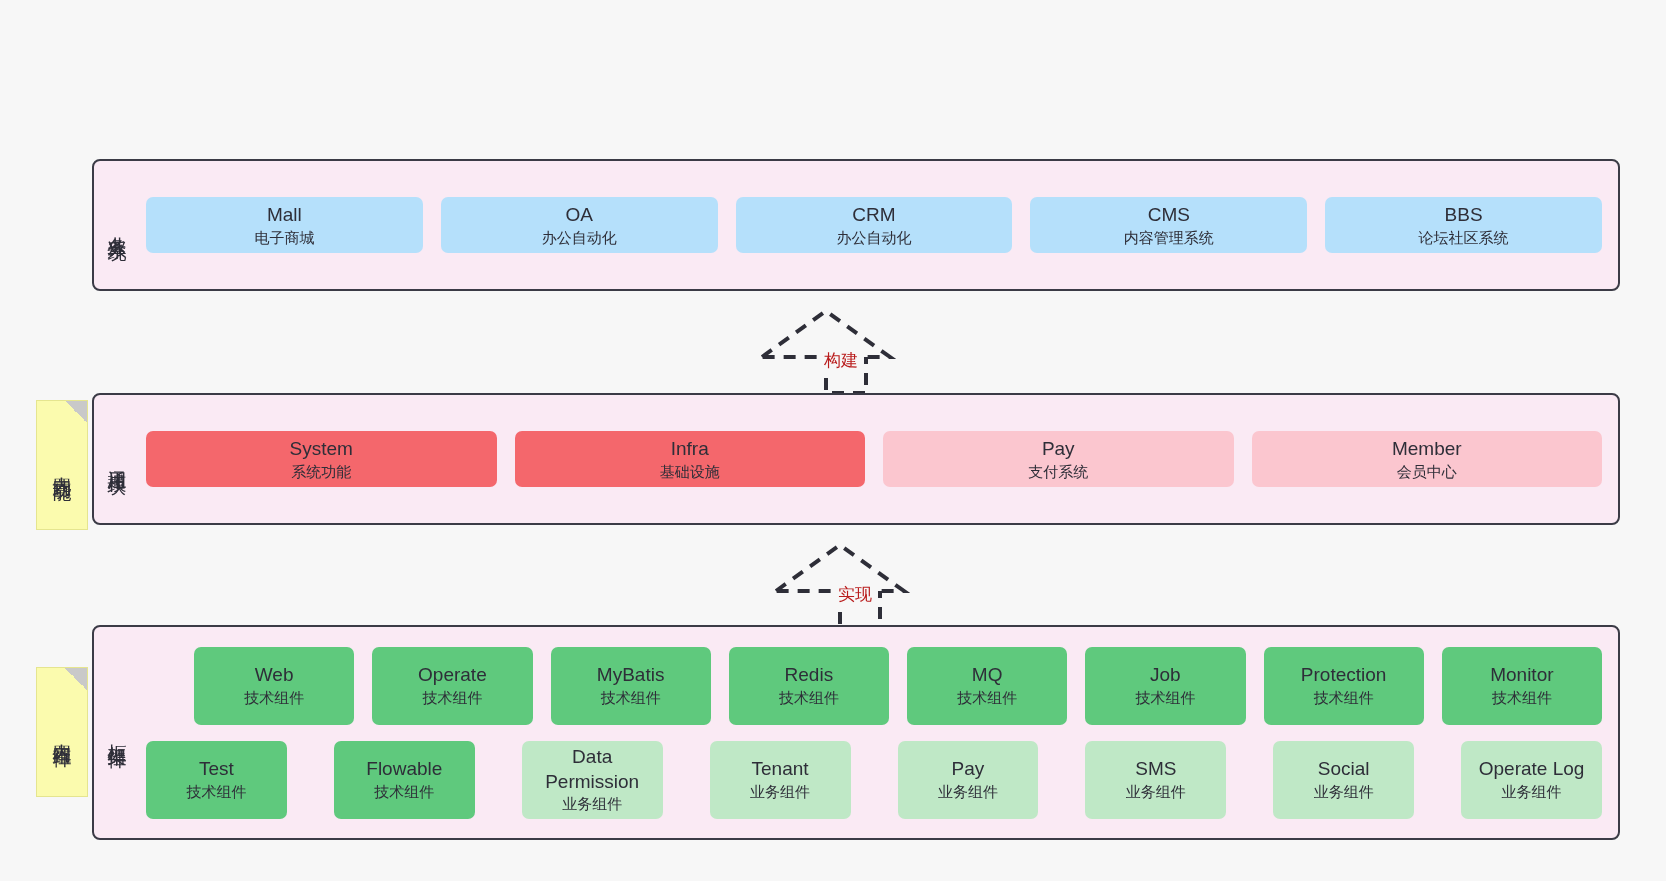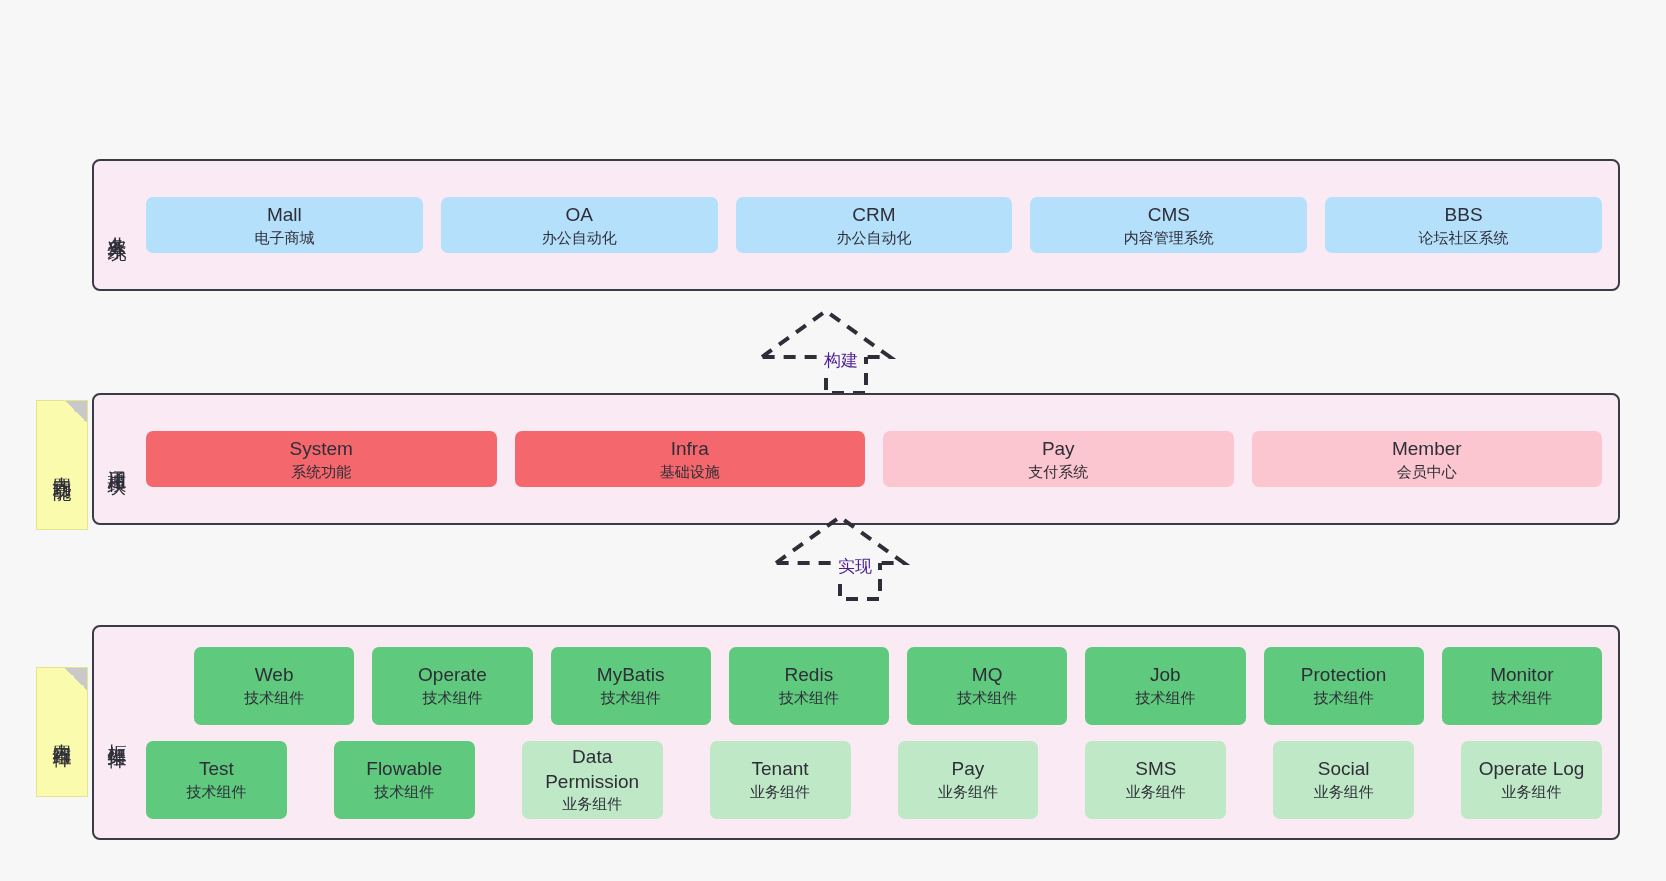--- a/index.html
+++ b/index.html
@@ -91,21 +91,21 @@
     width: 22px; height: 22px;
     background: linear-gradient(225deg, #c9c9c9 0 50%, transparent 50% 100%);
   }
 
   
   .connector { position: absolute; }
   .connector svg { display: block; overflow: visible; }
   .connector-label {
     position: absolute;
     font-size: 17px;
-    color: #4c1d95;
+    color: #b91c1c;
     background: #f7f7f7;
     padding: 0 2px;
     white-space: nowrap;
   }
 </style>
 </head>
 <body>
 
 <div class="canvas">
 
@@ -165,21 +165,21 @@
           <span class="cn">支付系统</span>
         </div>
         <div class="card c-pink">
           <span class="en">Member</span>
           <span class="cn">会员中心</span>
         </div>
       </div>
     </div>
   </div>
 
-  <div class="connector" style="left:772px; top:464px; width:180px; height:92px;">
+  <div class="connector" style="left:772px; top:492px; width:180px; height:92px;">
     <svg width="180" height="92" viewBox="0 0 180 92">
       <path d="M 68 52 L 68 88 L 108 88 L 108 52" fill="none" stroke="#2e2e38" stroke-width="4" stroke-dasharray="12 9"></path>
       <path d="M 4 52 L 68 6 L 132 52 Z" fill="none" stroke="#2e2e38" stroke-width="4" stroke-dasharray="12 9" stroke-linejoin="miter"></path>
     </svg>
     <span class="connector-label" style="left:64px; top:44px;">实现</span>
   </div>
 
   <div class="note" style="left:36px; top:620px; width:52px; height:130px;">
     <span>内置组件</span>
   </div>

